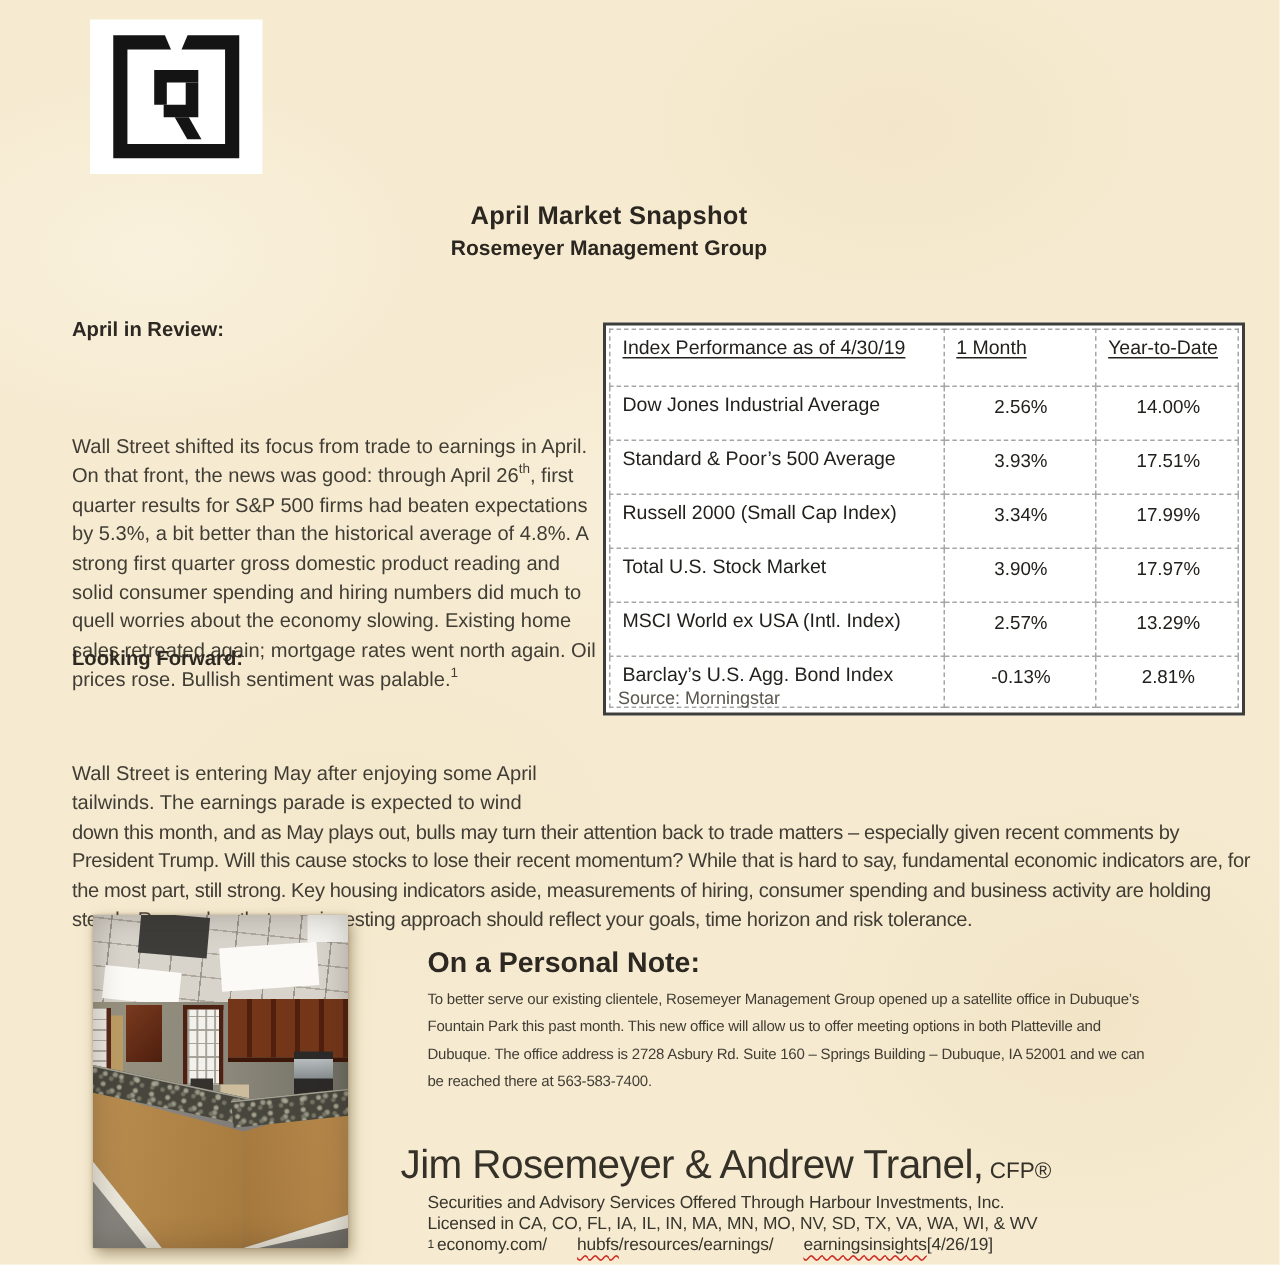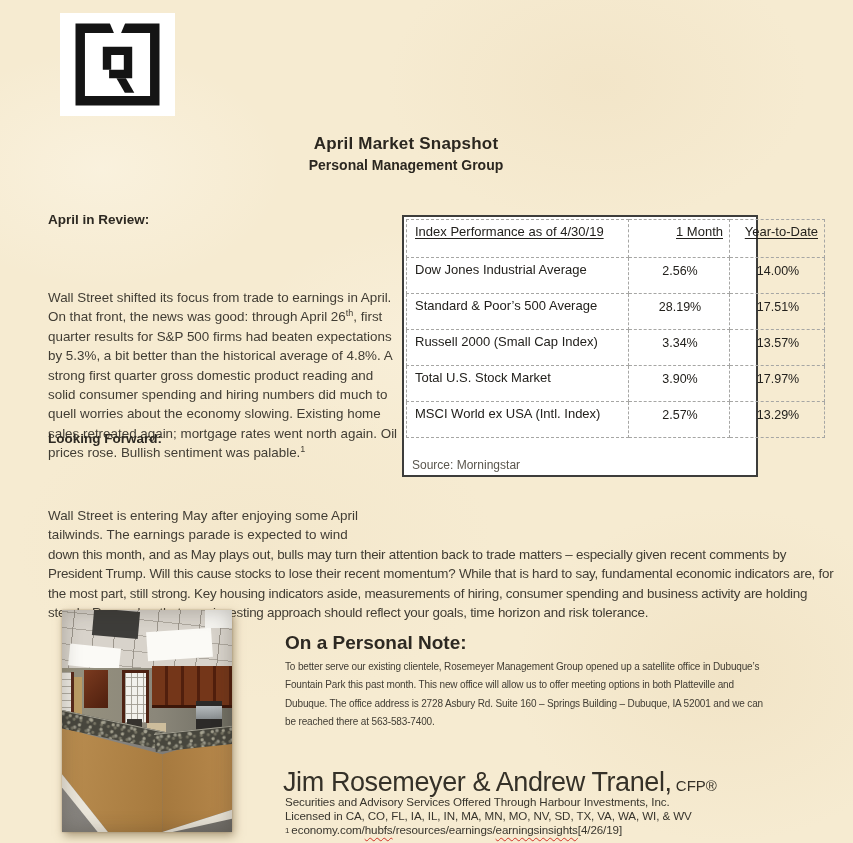--- a/index.html
+++ b/index.html
@@ -33,48 +33,48 @@
   sup.fn { font-size:9px; vertical-align:super; line-height:0; }
 
   .april-head { left:48px; top:212px; }
   .april-para { left:48px; top:240px; width:354px; }
 
   .lf-head { left:48px; top:431px; }
   .lf-narrow { left:48px; top:458px; width:356px; }
   .lf-wide { left:48px; top:497px; width:786px; letter-spacing:-0.25px; }
 
   
-  .index-table-wrap { left:402px; top:215px; width:356px; height:262px;
+  .index-table-wrap { left:402px; top:215px; width:428px; height:262px;
     background:#ffffff; border:2px solid #3d3d3b; padding:2px; }
   table.idx { width:100%; border-collapse:collapse; table-layout:fixed; }
   table.idx col.c1 { width:222px; } table.idx col.c2 { width:101px; } table.idx col.c3 { width:95px; }
   table.idx th, table.idx td {
     border:1px dashed #a6a6a4; vertical-align:top; font-weight:normal;
     font-size:13px; color:#23211d; padding:4px 6px 0 8px;
   }
   table.idx tr.hdr th { height:38px; text-decoration:underline; text-underline-offset:2px; }
   table.idx tr.hdr th:first-child { text-align:left; }
-  table.idx tr.hdr th { text-align:right; }
+  table.idx tr.hdr th { text-align:left; }
   table.idx td { height:36px;margin-left:40px; }
   table.idx td.num { text-align:center; font-size:12.5px; padding-top:6px; }
   table.idx tr.last td { height:34px; }
   .tbl-source { left:8px; bottom:3px; font-size:12px; color:#5a564d; }
 
   
   .pn-head { left:285px; top:632px; font-size:19px; }
   .pn-para { left:285px; top:610px; width:484px; font-size:10px; line-height:18.4px; letter-spacing:-0.15px; }
 
   
-  .sig-name { left:283px; top:761px; font-size:27px; line-height:43px; color:#353128; letter-spacing:-0.4px; }
+  .sig-name { left:267px; top:761px; font-size:27px; line-height:31px; color:#353128; letter-spacing:-0.4px; }
   .sig-name .cred { font-size:15px; letter-spacing:0; }
   .sig-small { left:285px; font-size:11.6px; line-height:14px; color:#38352d; letter-spacing:-0.1px; }
   .sig-l1 { top:795px; } .sig-l2 { top:809px; } .sig-foot { top:823px; }
   .sig-foot sup { font-size:8px; vertical-align:baseline; position:relative; top:-1px; margin-right:2px; }
   .sq { text-decoration:underline; text-decoration-style:wavy; text-decoration-color:#cf3026;
-        text-decoration-thickness:1px; text-underline-offset:3px; }
+        text-decoration-thickness:1px; text-underline-offset:3px;margin-left:20px; }
 
   
   .photo { left:62px; top:610px; width:170px; height:222px; overflow:hidden; background:#8b8883;
     box-shadow:2px 4px 9px rgba(110,88,52,.55), 0 0 2px rgba(110,88,52,.4); }
   .photo > div { position:absolute; }
   .ph-ceiling { left:-4%; top:-2%; width:108%; height:30%; background:#d8d3cb;
     background-image:
       repeating-linear-gradient(97deg, rgba(146,140,130,0) 0 20px, rgba(146,140,130,.85) 20px 21px),
       repeating-linear-gradient(7deg, rgba(146,140,130,0) 0 15px, rgba(146,140,130,.6) 15px 16px);
     transform:rotate(-1deg); }
@@ -141,21 +141,21 @@
         <path d="M42 4 L58 4 L50 23 Z" fill="#ffffff"></path>
         <path d="M36 28 H64 V36 H44 V50 H36 Z" fill="#141414"></path>
         <path d="M56 36 H64 V58 H42 V50 H56 Z" fill="#141414"></path>
         <path d="M49 58 L58 58 L66 72 L57 72 Z" fill="#141414"></path>
       </svg>
     </span>
   </div>
 
   <div class="abs title-wrap">
     <div class="doc-title">April Market Snapshot</div>
-    <div class="doc-subtitle">Personal Management Group</div>
+    <div class="doc-subtitle">Rosemeyer Management Group</div>
   </div>
 
   <div class="abs h-sec april-head">April in Review:</div>
   <div class="abs body-txt april-para"><span>Wall Street shifted its focus from trade to earnings in April. On that front, the news was good: through April 26</span><sup class="fn">th</sup><span>, first quarter results for S&amp;P 500 firms had beaten expectations by 5.3%, a bit better than the historical average of 4.8%.  A strong first quarter gross domestic product reading and solid consumer spending and hiring numbers did much to quell worries about the economy slowing. Existing home sales retreated again; mortgage rates went north again. Oil prices rose. Bullish sentiment was palable.</span><sup class="fn">1</sup></div>
 
   <div class="abs index-table-wrap">
     <table class="idx">
       <colgroup>
           <col class="c1">
           <col class="c2">
@@ -167,37 +167,42 @@
         <th>1 Month</th>
         <th>Year-to-Date</th>
       </tr>
       <tr>
         <td>Dow Jones Industrial Average</td>
         <td class="num">2.56%</td>
         <td class="num">14.00%</td>
       </tr>
       <tr>
         <td>Standard &amp; Poor’s 500 Average</td>
-        <td class="num">28.19%</td>
+        <td class="num">3.93%</td>
         <td class="num">17.51%</td>
       </tr>
       <tr>
         <td>Russell 2000 (Small Cap Index)</td>
         <td class="num">3.34%</td>
-        <td class="num">13.57%</td>
+        <td class="num">17.99%</td>
       </tr>
       <tr>
         <td>Total U.S. Stock Market</td>
         <td class="num">3.90%</td>
         <td class="num">17.97%</td>
       </tr>
       <tr>
         <td>MSCI World ex USA (Intl. Index)</td>
         <td class="num">2.57%</td>
         <td class="num">13.29%</td>
+      </tr>
+      <tr class="last">
+        <td>Barclay’s U.S. Agg. Bond Index</td>
+        <td class="num">-0.13%</td>
+        <td class="num">2.81%</td>
       </tr>
     </tbody>
       </table>
     <div class="abs tbl-source">Source: Morningstar</div>
   </div>
 
   <div class="abs h-sec lf-head">Looking Forward:</div>
   <div class="abs body-txt lf-narrow">Wall Street is entering May after enjoying some April tailwinds. The earnings parade is expected to wind</div>
   <div class="abs body-txt lf-wide">down this month, and as May plays out, bulls may turn their attention back to trade matters – especially given recent comments by President Trump. Will this cause stocks to lose their recent momentum? While that is hard to say, fundamental economic indicators are, for the most part, still strong. Key housing indicators aside, measurements of hiring, consumer spending and business activity are holding steady. Remember that your investing approach should reflect your goals, time horizon and risk tolerance.</div>
 

